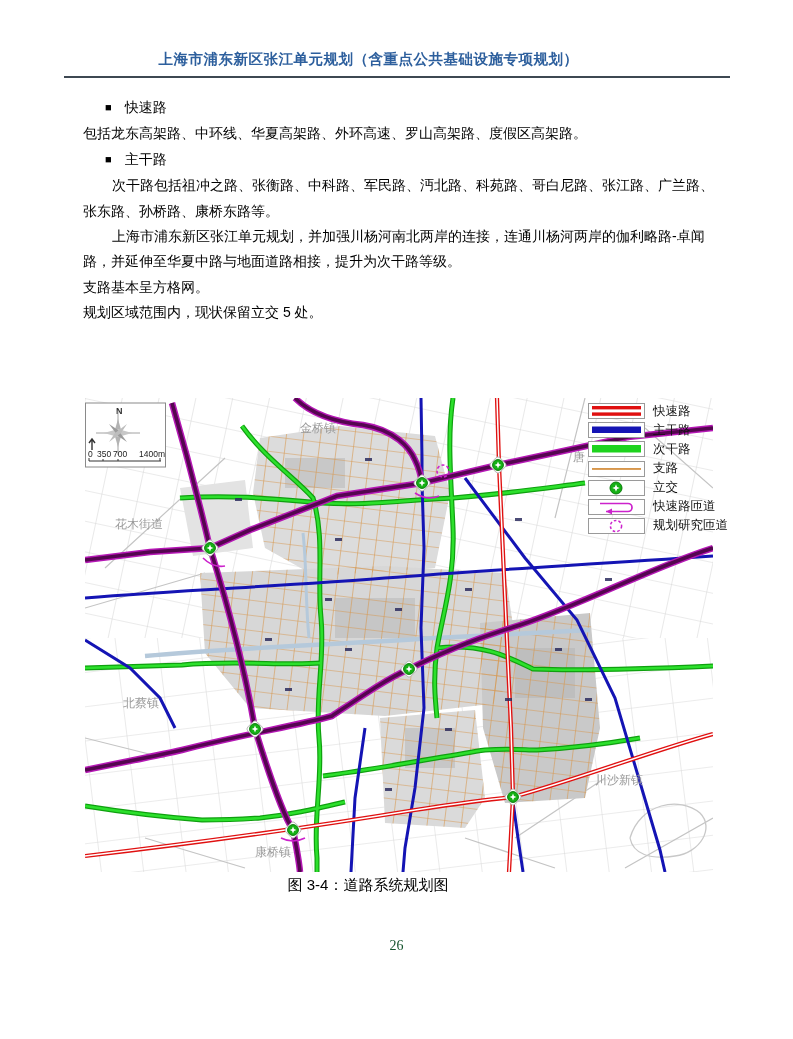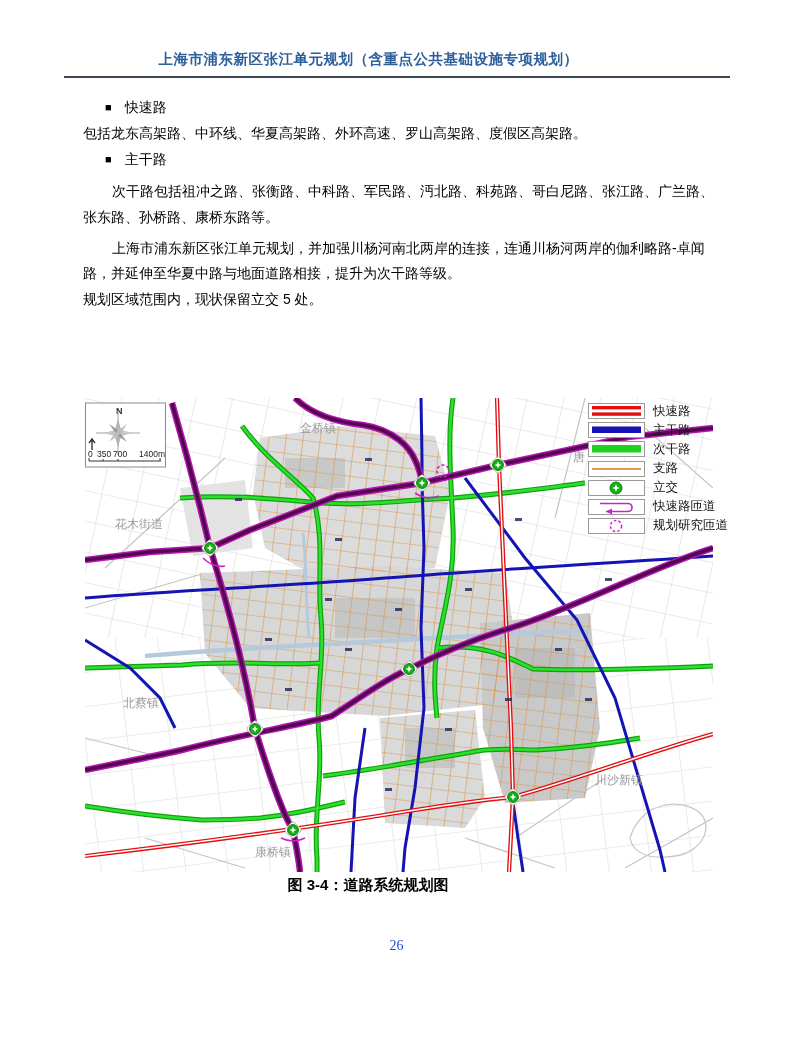--- a/index.html
+++ b/index.html
@@ -9,46 +9,47 @@
   
   .doc-title{left:0;top:50px;width:737px;text-align:center;
              color:#2d5f9d;font-weight:bold;font-size:14.5px;letter-spacing:.5px;}
   .header-rule{left:64px;top:76px;width:666px;height:2.4px;background:#3e4852;}
   
   .body-text{left:83px;top:95px;width:636px;font-size:14px;line-height:25.4px;}
   .blk{margin:0;}
   .blk.heading{padding-left:22px;font-weight:normal;}
   .blk.heading .bullet{display:inline-block;font-size:11px;margin-right:13px;
                        transform:translateY(-1px);}
-  .blk.indent{text-indent:29px;margin-top:6px;}
+  .blk.indent{text-indent:29px;}
   
   .map-wrap{left:85px;top:398px;width:628px;height:474px;}
   .map-wrap svg{display:block;}
   .legend{left:503px;top:5px;width:240px;}
   .legend-row{display:flex;align-items:center;height:16.5px;margin-bottom:2.6px;}
   .legend-sym{width:57px;height:16px;background:#fff;border:1px solid #9a9a9a;
               box-sizing:border-box;display:flex;align-items:center;justify-content:center;}
   .legend-label{margin-left:8px;font-size:12.5px;color:#111;white-space:nowrap;}
   .caption{left:0;top:876px;width:736px;text-align:center;
-           font-weight:bold;font-size:15px;}
+           font-weight:normal;font-size:15px;}
   .page-num{left:0;top:938px;width:793px;text-align:center;
-            font-family:"Liberation Serif",serif;font-size:14px;color:#1d4ed8;}
+            font-family:"Liberation Serif",serif;font-size:14px;color:#14532d;}
 </style>
 </head>
 <body>
 
 <div class="abs doc-title">上海市浦东新区张江单元规划（含重点公共基础设施专项规划）</div>
 <div class="abs header-rule"></div>
 
 <div class="abs body-text">
   <p class="blk heading"><span class="bullet">■</span><span>快速路</span></p>
   <p class="blk flush">包括龙东高架路、中环线、华夏高架路、外环高速、罗山高架路、度假区高架路。</p>
   <p class="blk heading"><span class="bullet">■</span><span>主干路</span></p>
   <p class="blk indent">次干路包括祖冲之路、张衡路、中科路、军民路、沔北路、科苑路、哥白尼路、张江路、广兰路、张东路、孙桥路、康桥东路等。</p>
   <p class="blk indent">上海市浦东新区张江单元规划，并加强川杨河南北两岸的连接，连通川杨河两岸的伽利略路-卓闻路，并延伸至华夏中路与地面道路相接，提升为次干路等级。</p>
+  <p class="blk flush">支路基本呈方格网。</p>
   <p class="blk flush">规划区域范围内，现状保留立交 5 处。</p>
 </div>
 
 <div class="abs map-wrap">
   <svg width="628" height="474" viewBox="0 0 628 474">
     <defs>
       <pattern id="pgray1" width="36" height="30" patternUnits="userSpaceOnUse" patternTransform="rotate(12)">
         <path d="M0,0H36 M0,0V30" stroke="#c9c9c9" stroke-width="1.1" fill="none"></path>
       </pattern>
       <pattern id="pgray2" width="42" height="34" patternUnits="userSpaceOnUse" patternTransform="rotate(-7)">

